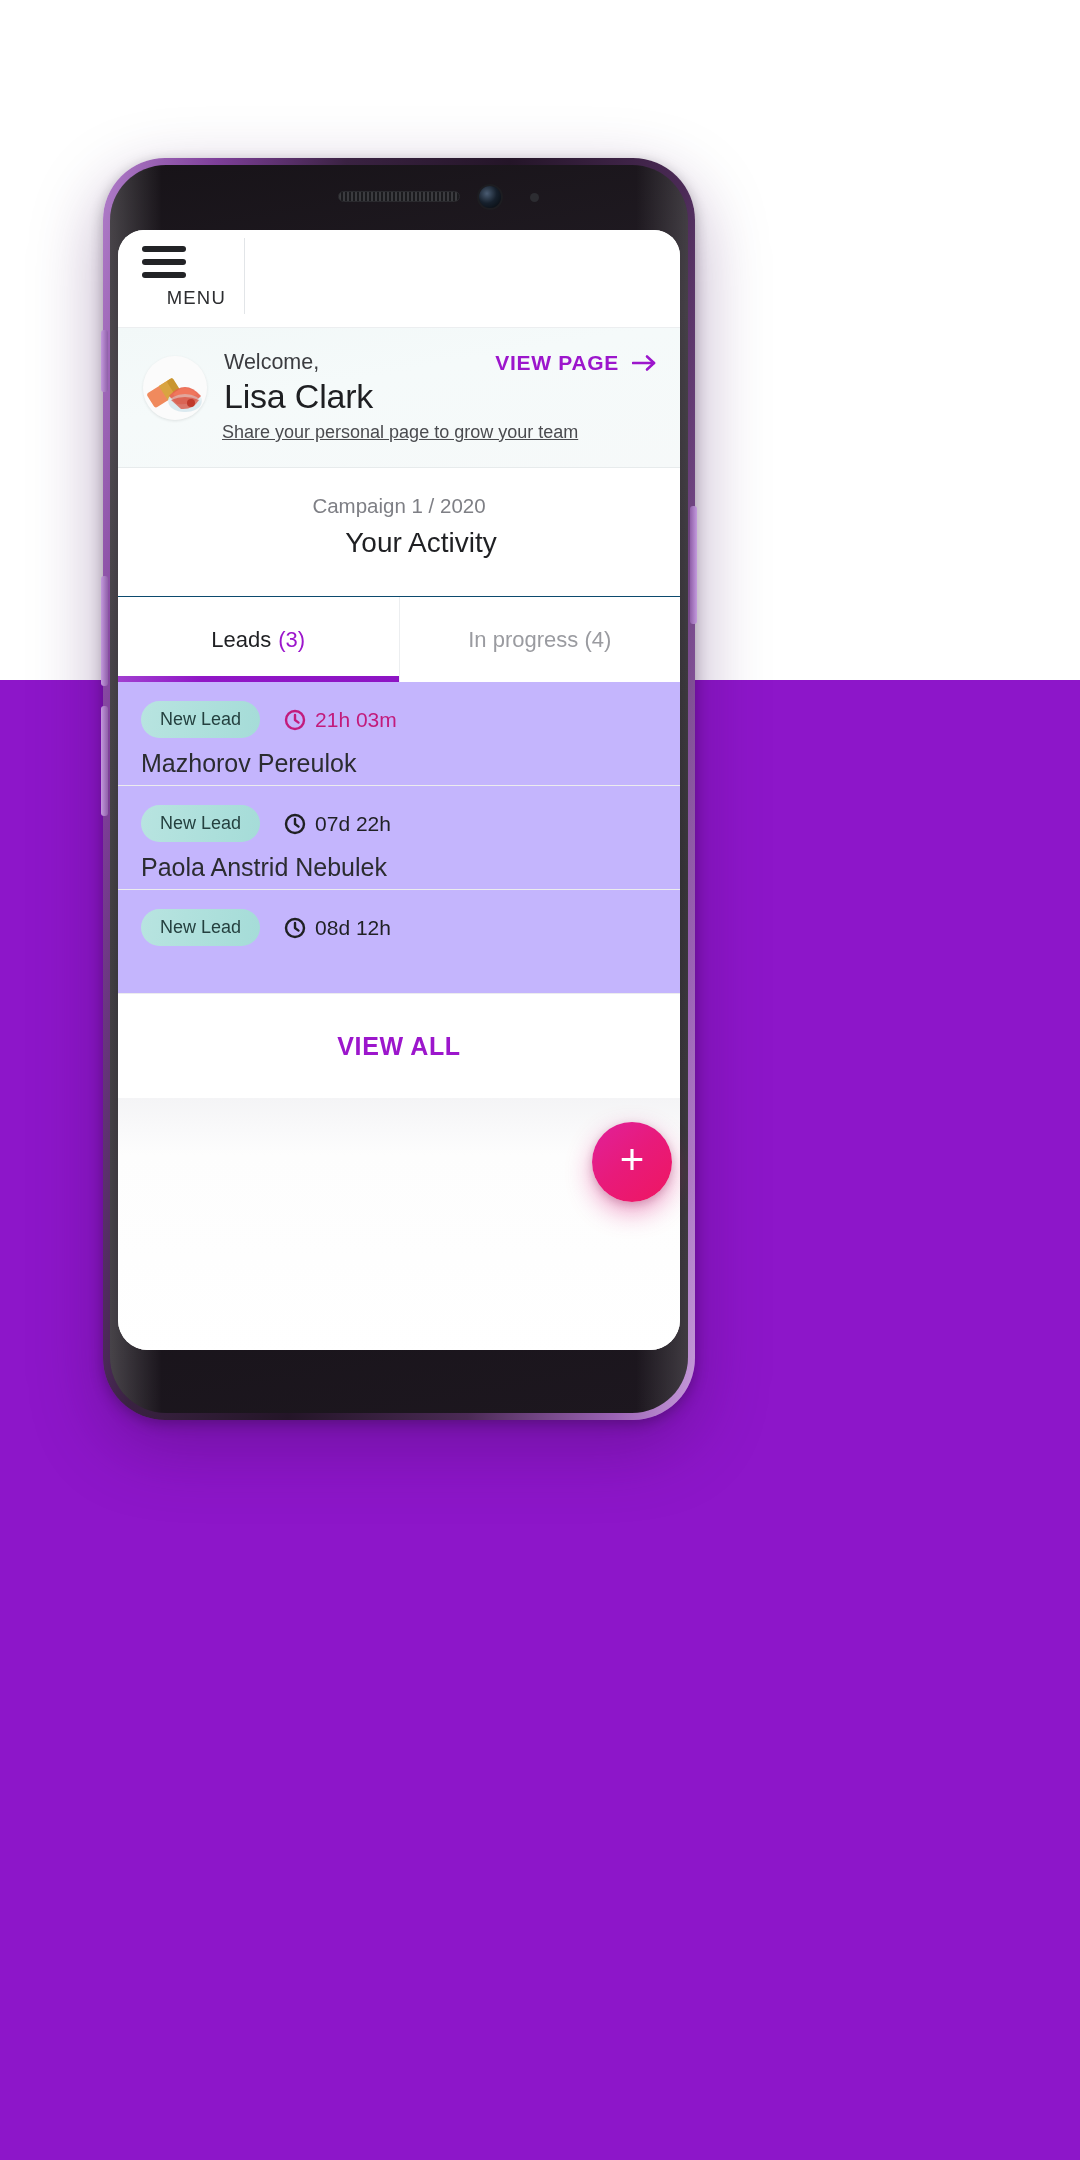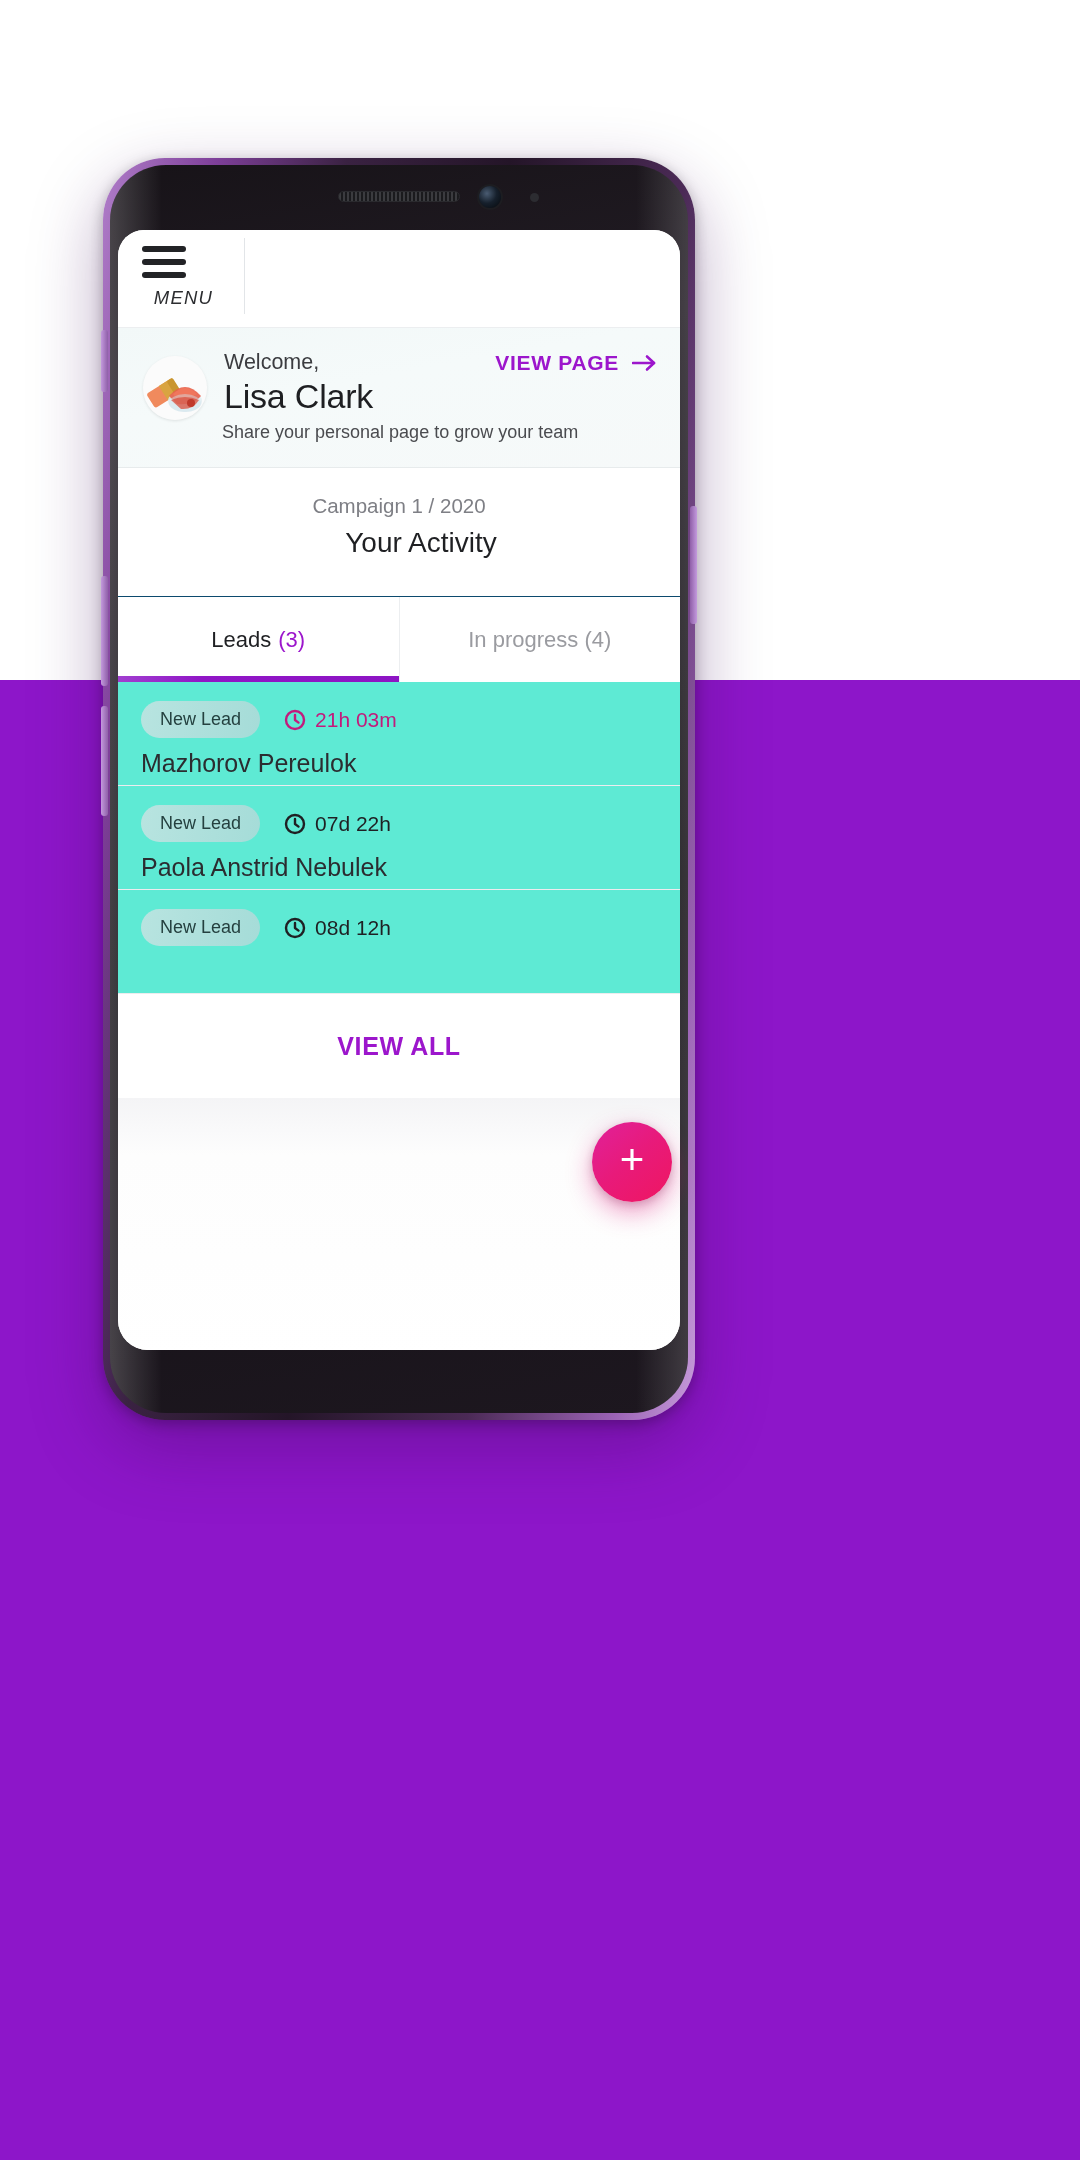--- a/index.html
+++ b/index.html
@@ -98,22 +98,22 @@
   
   #app-header {
     position:relative;
     height:98px;
     background:#ffffff;
     border-bottom:1px solid #eceef0;
   }
   #menu-button {
     position:absolute; left:22px; top:16px;
     width:86px;
-    text-align:center;
-    background:none; border:none; cursor:pointer;font-style:italic;
+    text-align:right;
+    background:none; border:none; cursor:pointer;
   }
   #hamburger-icon {
     display:block;
     width:44px; margin-left:2px;
   }
   #hamburger-icon span {
     display:block; height:6px; border-radius:3px;
     background:#222326; margin-bottom:7px;
   }
   #hamburger-icon span:last-child { margin-bottom:0; }
@@ -147,21 +147,21 @@
   #welcome-text {
     position:absolute; left:106px; top:22px;
     font-size:21.5px; color:#3b3c40; font-weight:400;
   }
   #user-name {
     position:absolute; left:106px; top:49px;
     font-size:34px; color:#1e1f22; font-weight:400; letter-spacing:-0.2px;
   }
   #profile-subtitle {
     position:absolute; left:104px; top:94px;
-    font-size:18px; color:#4a4b4f; font-weight:400;
+    font-size:18px; color:#4a4b4f; font-weight:400;text-decoration:underline;
   }
   #view-page-link {
     position:absolute; right:22px; top:23px;
     display:flex; align-items:center; gap:13px;
     cursor:pointer;
   }
   #view-page-label {
     font-size:21px; font-weight:700; letter-spacing:0.7px;
     color:#9c16cc;
   }
@@ -206,21 +206,21 @@
   }
 
   
   #lead-list { background:#ffffff; }
   .lead-row {
     position:relative;
     height:104px;
     border-bottom:1px solid #ececee;
     padding:19px 0 0 23px;
     cursor:pointer;
-    background:#5eead4;
+    background:#c4b5fd;
   }
   .lead-top { display:flex; align-items:center; }
   .lead-badge {
     display:inline-block;
     background:linear-gradient(100deg,#b8e4e0 0%,#a5dcd8 100%);
     color:#24403f;
     font-size:18px;
     padding:8px 19px;
     border-radius:20px;
   }

